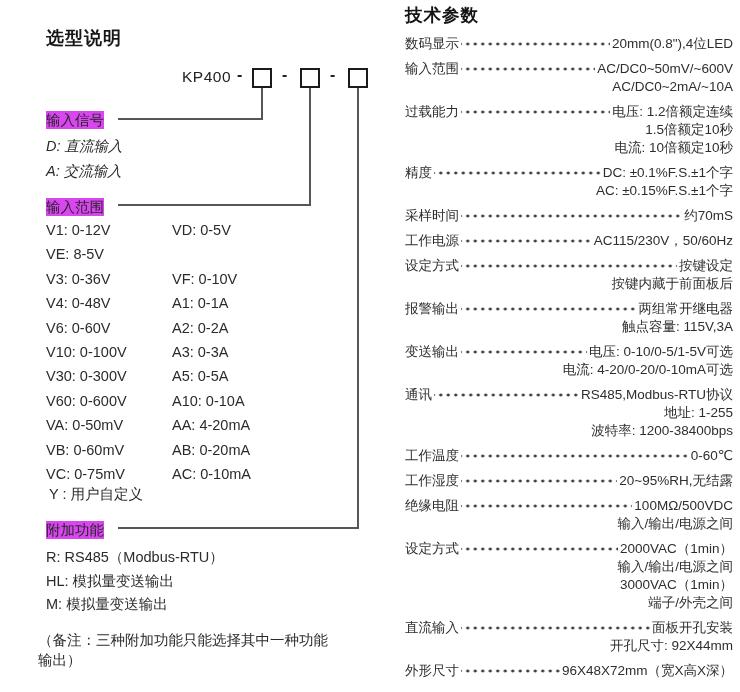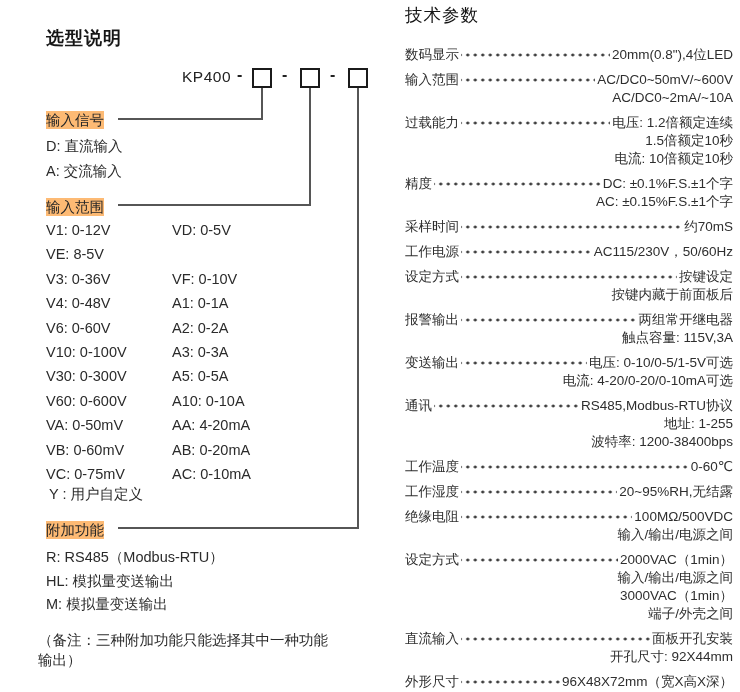--- a/index.html
+++ b/index.html
@@ -31,51 +31,51 @@
   }
   #box1 { left:252px; } #box2 { left:300px; } #box3 { left:348px; }
 
   .conn { position:absolute; left:118px; top:88px; }
   #conn1 { width:145px; height:32px;  border-right:2px solid #565656; border-bottom:2px solid #565656; }
   #conn2 { width:193px; height:118px; border-right:2px solid #565656; border-bottom:2px solid #565656; }
   #conn3 { width:241px; height:441px; border-right:2px solid #565656; border-bottom:2px solid #565656; }
 
   .sec-label {
     position:absolute; left:46px;
-    font-size:14.5px; color:#262626; background:#fdba74;
+    font-size:14.5px; color:#262626; background:#d946ef;
     line-height:18px;
   }
   #lbl-signal { top:111px; }
   #lbl-range  { top:198px; }
   #lbl-add    { top:521px; }
 
   #signal-items { position:absolute; left:46px; top:134px; }
-  #signal-items .item { height:24.5px; line-height:24.5px; font-size:14.5px; }
+  #signal-items .item { height:24.5px; line-height:24.5px; font-size:14.5px;font-style:italic; }
 
   #range-rows { position:absolute; left:46px; top:218px; }
   .range-row { display:flex; height:24.4px; line-height:24.4px; font-size:14.5px; }
   .range-row .cell-l { width:126px; }
   .range-row .cell-r { flex:1; }
   #range-custom {
     position:absolute; left:49px; top:482px;
     height:24.4px; line-height:24.4px; font-size:14.5px;
   }
 
   #add-items { position:absolute; left:46px; top:546px; }
   #add-items .item { height:23.6px; line-height:23.6px; font-size:14.5px; }
 
   .note { position:absolute; left:38px; width:330px; font-size:14.5px; line-height:20px; }
   #note1 { top:630px; }
   #note2 { top:650px; }
 
   
   .right-col { position:absolute; left:405px; top:4px; width:328px; }
   .tech-heading {
-    font-size:17.5px; font-weight:normal; color:#141414;
-    letter-spacing:1px; margin-bottom:20px; line-height:22px;
+    font-size:17.5px; font-weight:bold; color:#141414;
+    letter-spacing:1px; margin-bottom:9px; line-height:22px;
   }
   .param { margin-bottom:7px; font-size:13.5px; color:#2e2e2e; }
   .param .main { display:flex; align-items:center; line-height:18px; }
   .plabel { white-space:nowrap; }
   .leader {
     flex:1 1 auto; height:18px; margin:0 2px; min-width:8px;
     background-image:radial-gradient(circle, #3d3d3d 1.35px, rgba(0,0,0,0) 1.7px);
     background-size:7.5px 18px;
     background-position:3px 50%;
     background-repeat:repeat-x;

